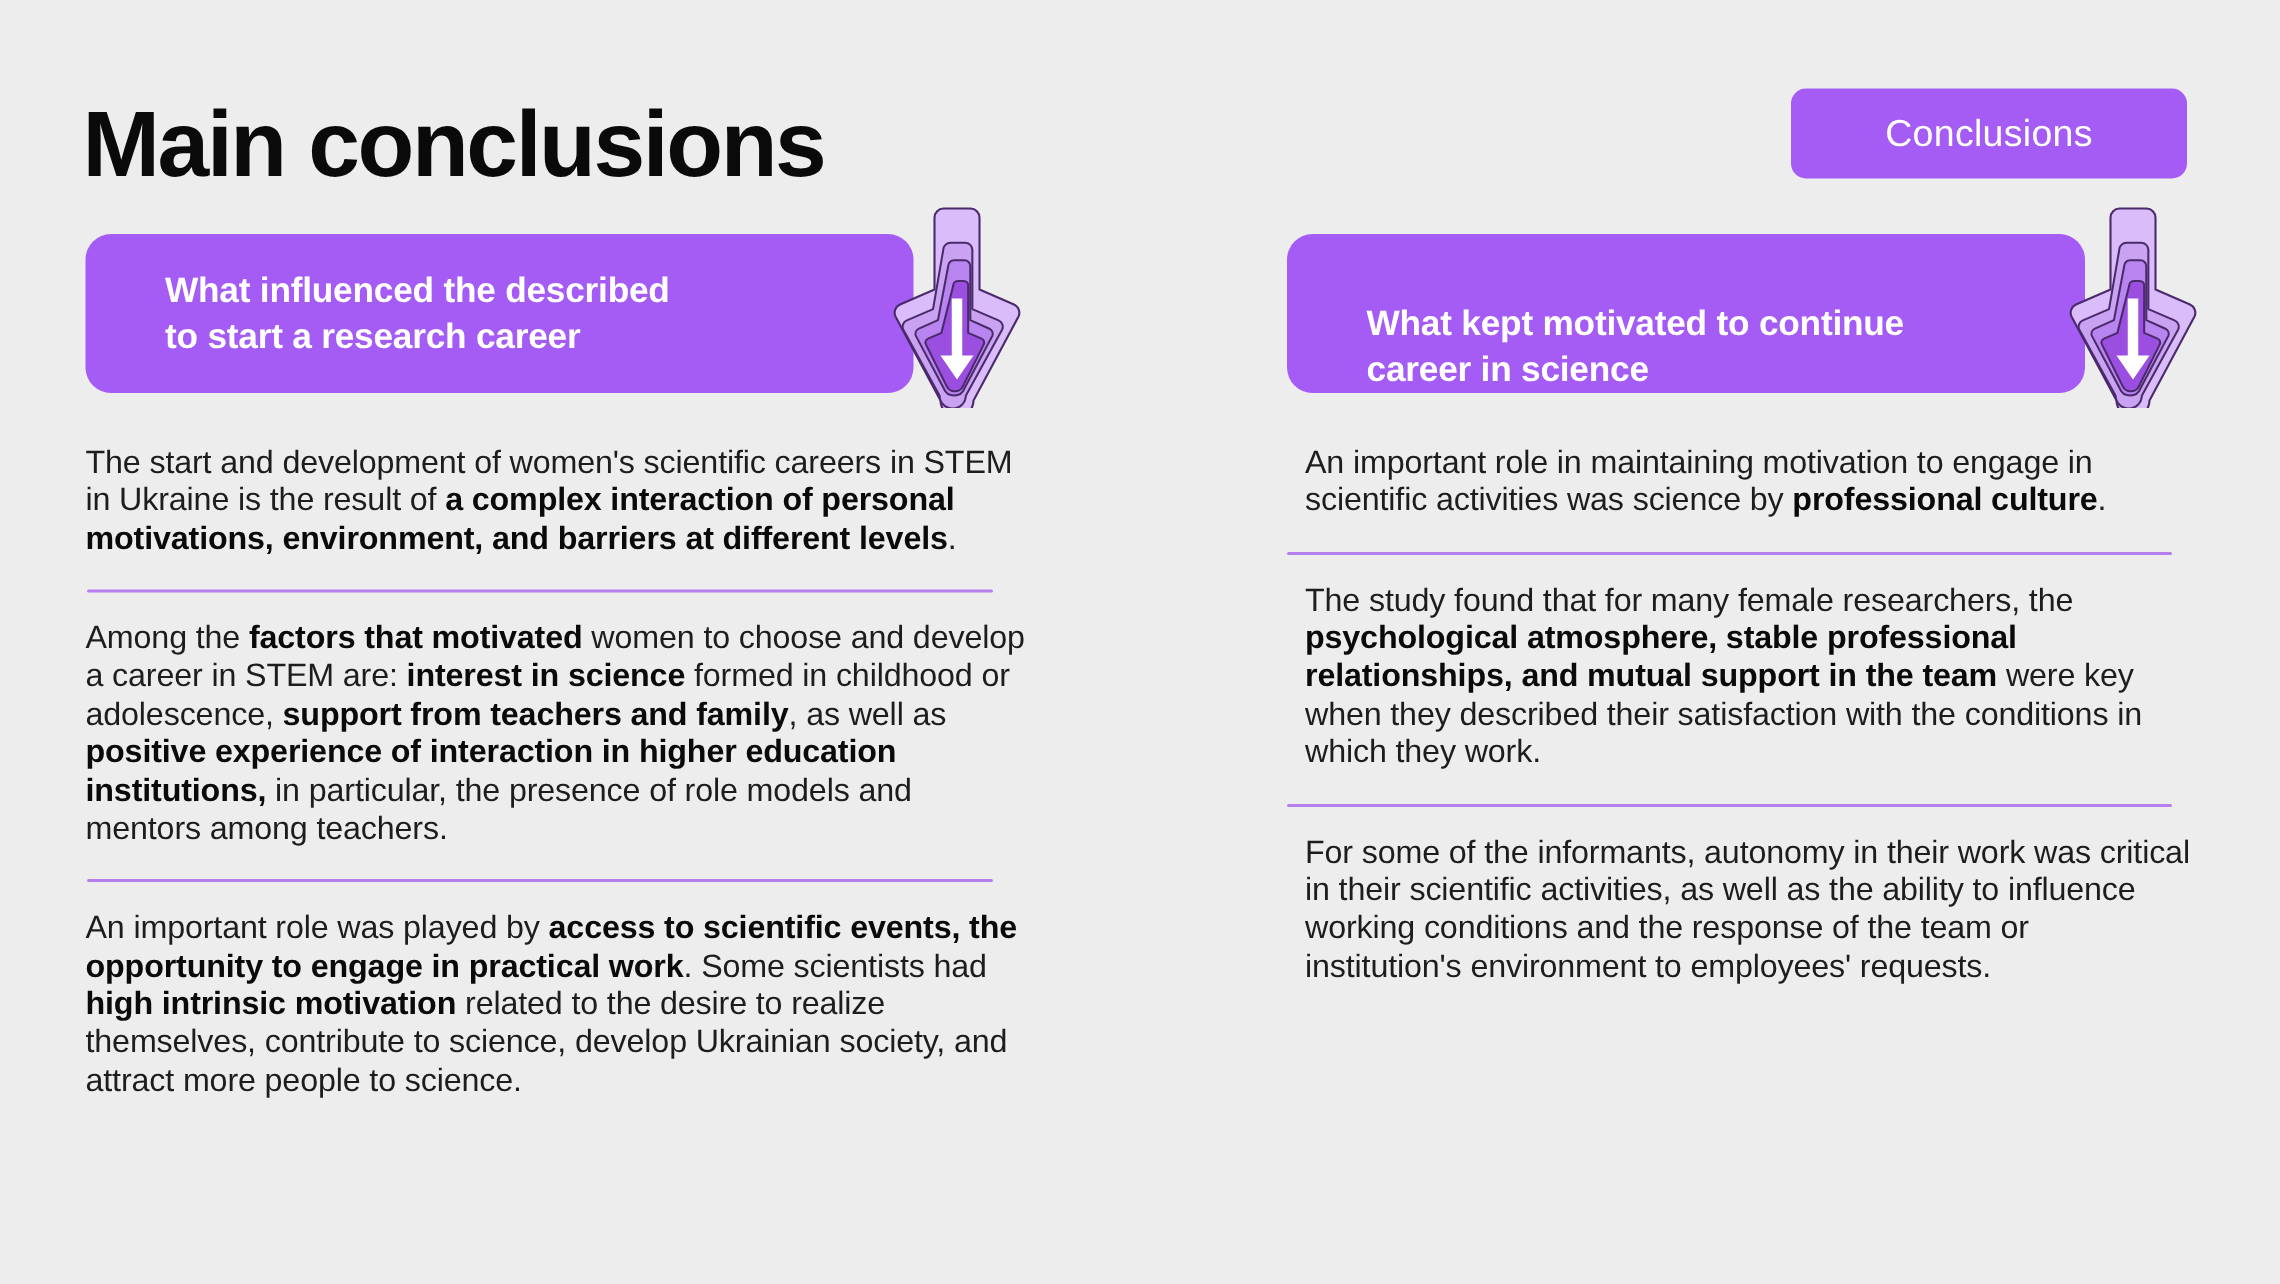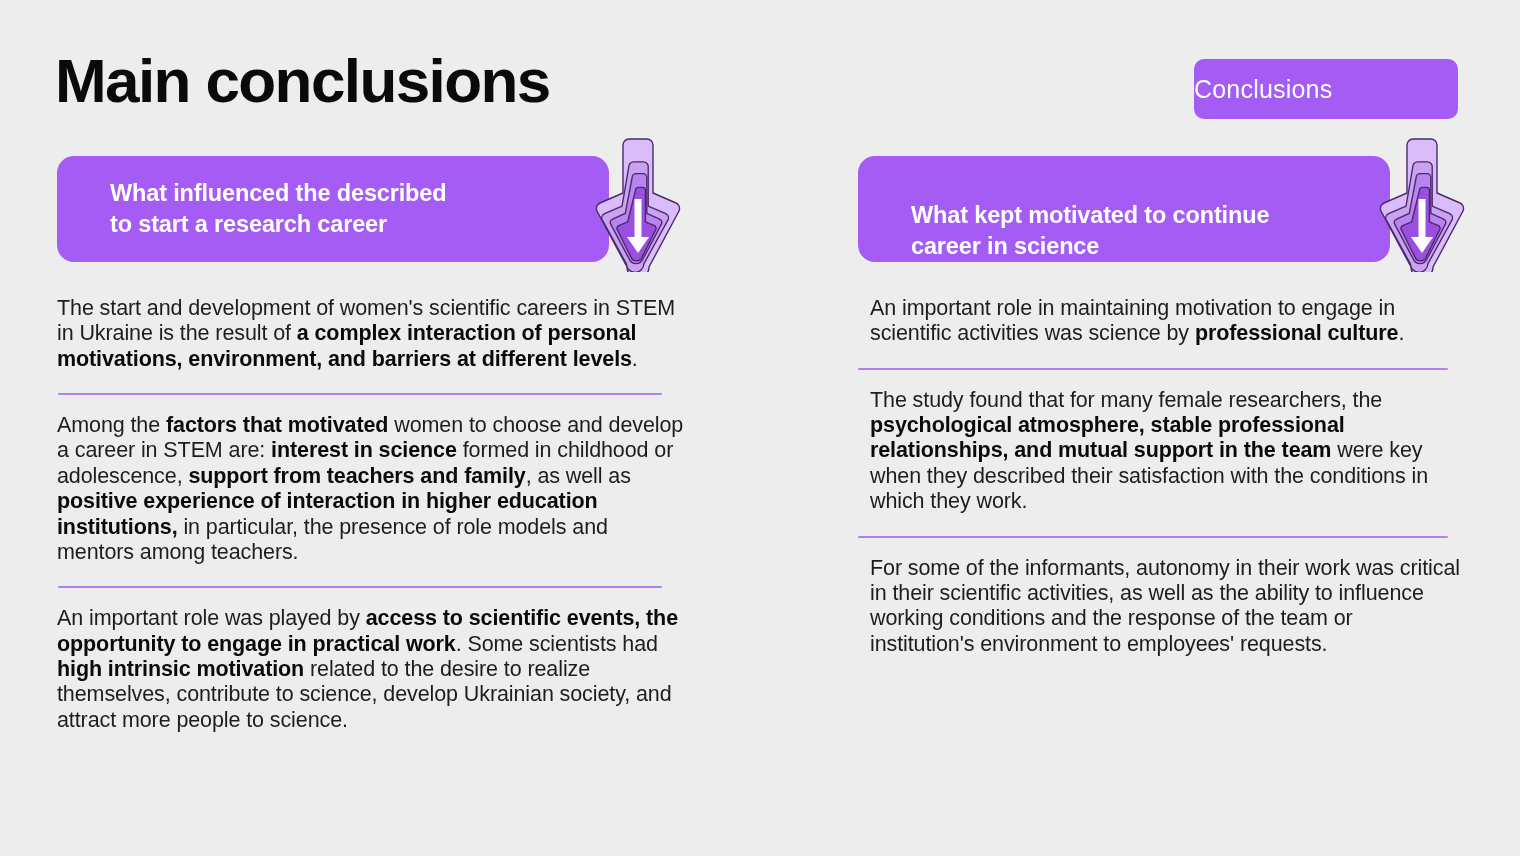--- a/index.html
+++ b/index.html
@@ -17,41 +17,41 @@
   }
   .slide {
     position: absolute;
     inset: 0;
   }
 
   
   .page-title {
     position: absolute;
     left: 55px;
-    top: 48px;
+    top: 64px;
     font-size: 62px;
     font-weight: 700;
     letter-spacing: -1.6px;
     line-height: 1.05;
     color: #0A0A0A;
     white-space: nowrap;
   }
 
   
   .section-badge {
     position: absolute;
     left: 1194px;
     top: 59px;
     width: 264px;
     height: 60px;
     background: #A45CF5;
     border-radius: 10px;
     display: flex;
     align-items: center;
-    justify-content: flex-start;
+    justify-content: center;
     color: #FFFFFF;
     font-size: 25px;
     font-weight: 300;
     letter-spacing: 0.2px;
   }
 
   
   .header-card {
     position: absolute;
     top: 156px;

